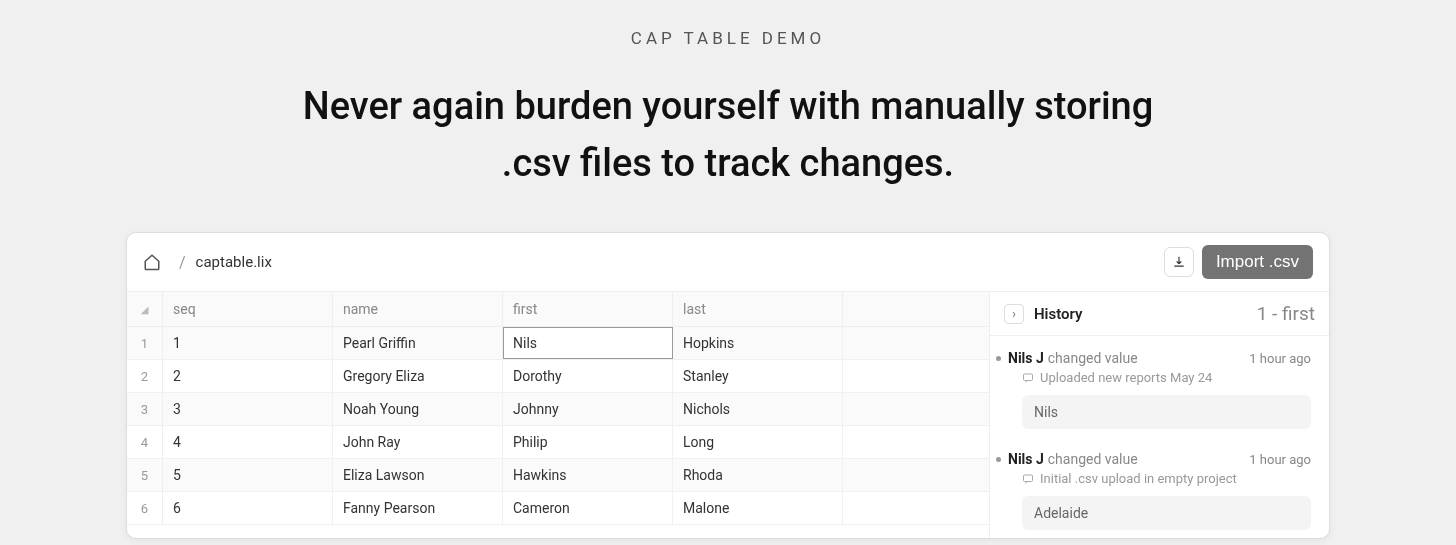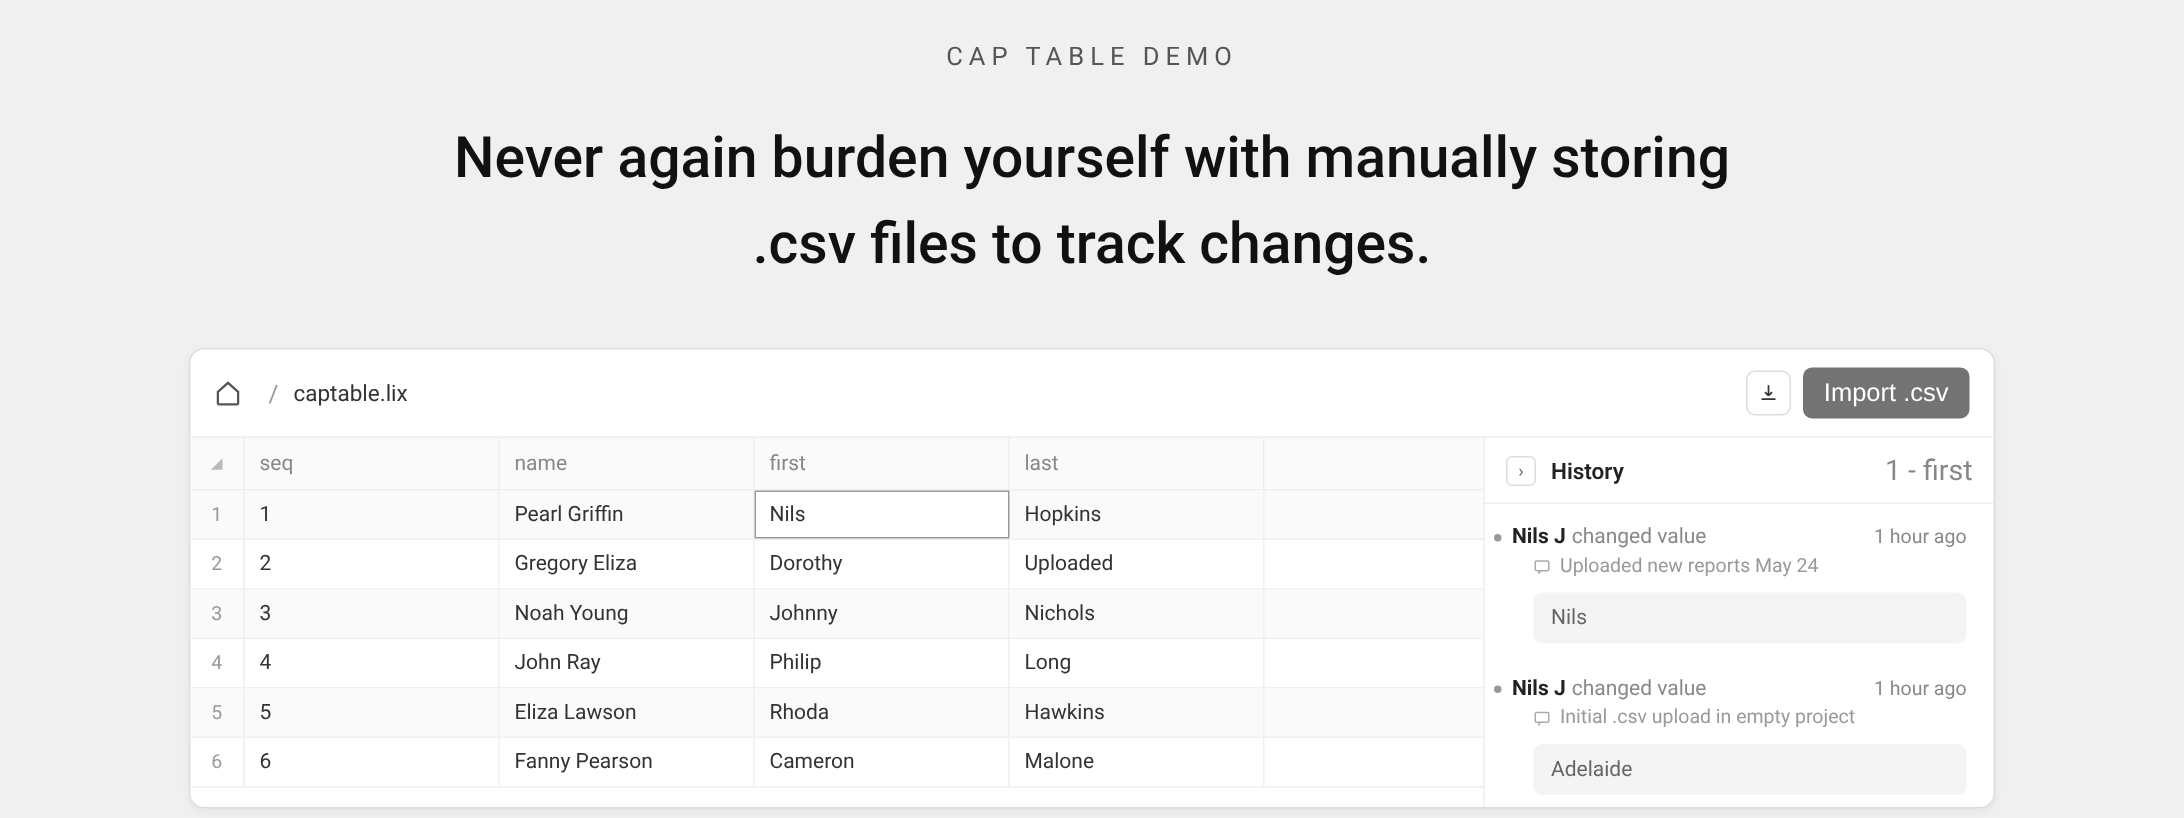--- a/index.html
+++ b/index.html
@@ -270,42 +270,42 @@
           <div class="cell col-seq">1</div>
           <div class="cell col-name">Pearl Griffin</div>
           <div class="cell col-first selected">Nils</div>
           <div class="cell col-last">Hopkins</div>
         </div>
         <div class="table-row">
           <div class="rownum-col">2</div>
           <div class="cell col-seq">2</div>
           <div class="cell col-name">Gregory Eliza</div>
           <div class="cell col-first">Dorothy</div>
-          <div class="cell col-last">Uploaded</div>
+          <div class="cell col-last">Stanley</div>
         </div>
         <div class="table-row">
           <div class="rownum-col">3</div>
           <div class="cell col-seq">3</div>
           <div class="cell col-name">Noah Young</div>
           <div class="cell col-first">Johnny</div>
           <div class="cell col-last">Nichols</div>
         </div>
         <div class="table-row">
           <div class="rownum-col">4</div>
           <div class="cell col-seq">4</div>
           <div class="cell col-name">John Ray</div>
           <div class="cell col-first">Philip</div>
           <div class="cell col-last">Long</div>
         </div>
         <div class="table-row">
           <div class="rownum-col">5</div>
           <div class="cell col-seq">5</div>
           <div class="cell col-name">Eliza Lawson</div>
+          <div class="cell col-last">Hawkins</div>
           <div class="cell col-first">Rhoda</div>
-          <div class="cell col-last">Hawkins</div>
         </div>
         <div class="table-row">
           <div class="rownum-col">6</div>
           <div class="cell col-seq">6</div>
           <div class="cell col-name">Fanny Pearson</div>
           <div class="cell col-first">Cameron</div>
           <div class="cell col-last">Malone</div>
         </div>
       </div>
 

